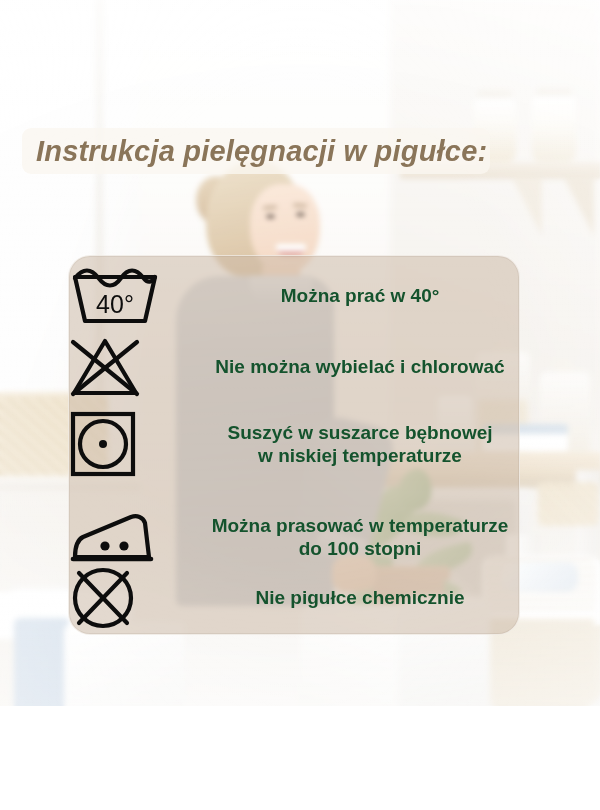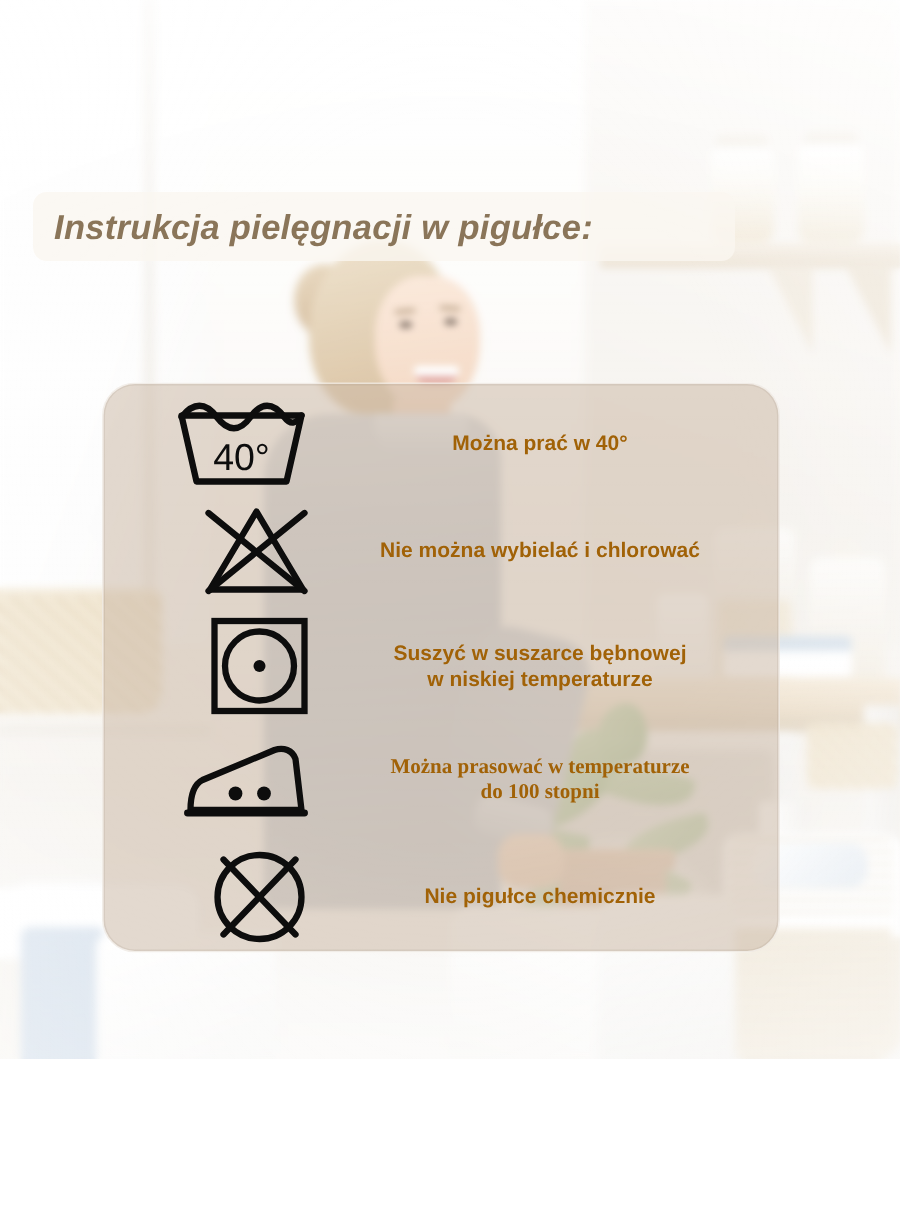--- a/index.html
+++ b/index.html
@@ -178,40 +178,40 @@
   #photo .haze{position:absolute;inset:0;
     background:linear-gradient(180deg,rgba(255,255,255,.62) 0%,rgba(255,255,255,.30) 22%,
                rgba(255,255,255,.18) 50%,rgba(255,255,255,.34) 80%,rgba(255,255,255,.55) 100%);}
   #photo .vign{position:absolute;inset:0;
     background:radial-gradient(ellipse at 50% 46%,rgba(255,255,255,0) 45%,rgba(255,255,255,.38) 100%);}
 
   
   #title-bar{position:absolute;left:22px;top:128px;width:468px;height:46px;
     background:rgba(250,246,240,.80);border-radius:9px;
     display:flex;align-items:center;}
-  #title-text{margin-left:14px;font-size:23px;font-weight:700;font-style:italic;
+  #title-text{margin-left:14px;font-size:29px;font-weight:700;font-style:italic;
     letter-spacing:.2px;white-space:nowrap;}
 
   
   #care-panel{position:absolute;left:68px;top:255px;width:450px;height:378px;
     background:rgba(204,186,167,.55);
     border:1px solid rgba(255,255,255,.55);
     border-radius:22px;
     box-shadow:0 0 0 1px rgba(160,145,128,.18) inset;}
 
   .care-row{position:absolute;left:0;width:450px;display:flex;align-items:center;}
-  .icon-cell{width:138px;display:flex;align-items:center;justify-content:flex-end;flex:none;}
-  .text-cell{flex:1;padding-right:6px;text-align:center;color:#a16207;
-    font-size:14px;font-weight:700;line-height:1.22;}
+  .icon-cell{width:138px;display:flex;align-items:center;justify-content:flex-start;flex:none;}
+  .text-cell{flex:1;padding-right:6px;text-align:center;color:#14532d;
+    font-size:19px;font-weight:700;line-height:1.22;}
   .text-cell .l2{display:block;}
 
   .r1{top:2px;height:76px;}
   .r2{top:76px;height:70px;}
   .r3{top:146px;height:84px;}
-  .r4{top:225px;height:78px;font-family:Liberation Serif, serif;}
+  .r4{top:242px;height:78px;}
   .r5{top:306px;height:72px;}
 
   svg{display:block;}
 </style>
 </head>
 <body>
 
 <div id="stage">
 
   <div id="photo">

